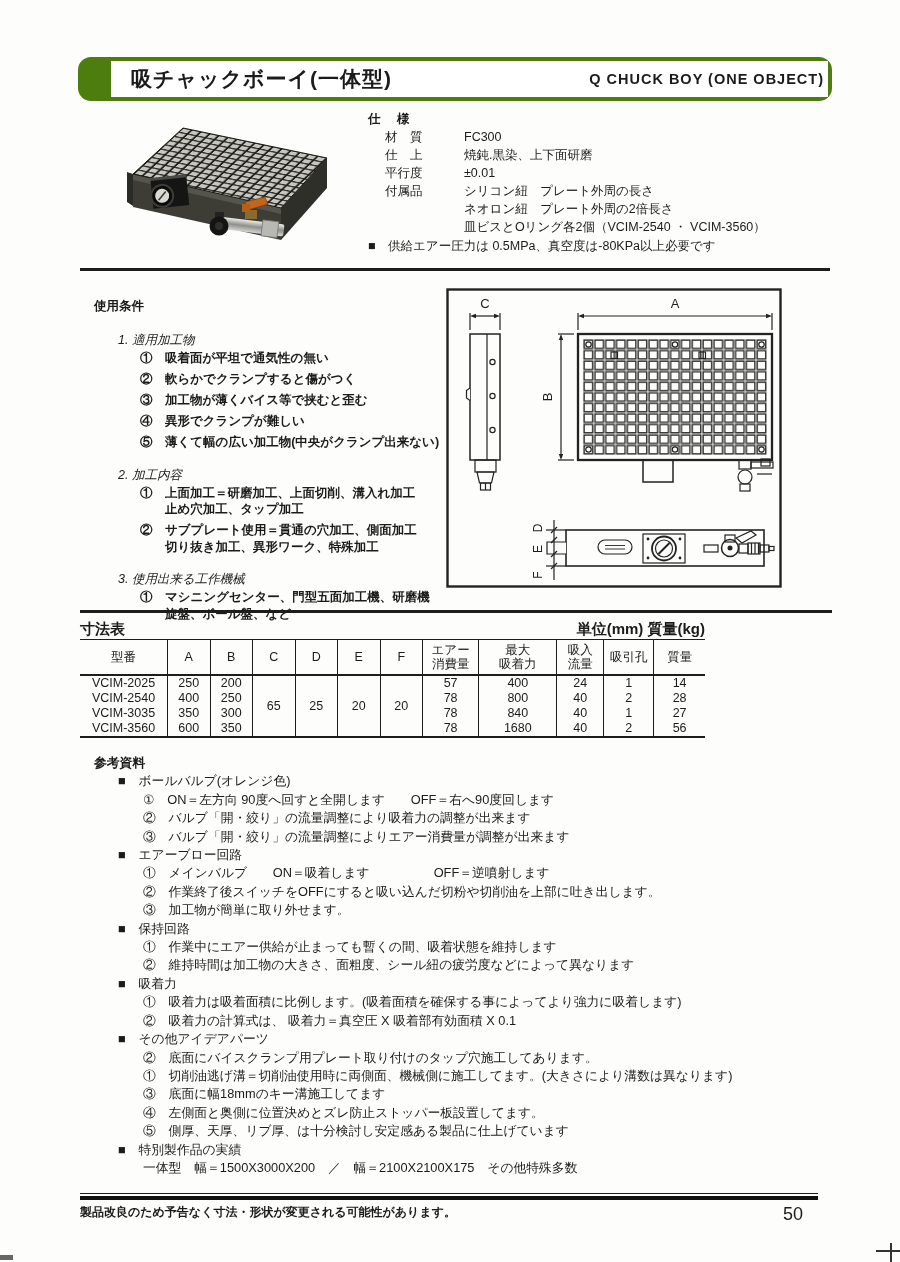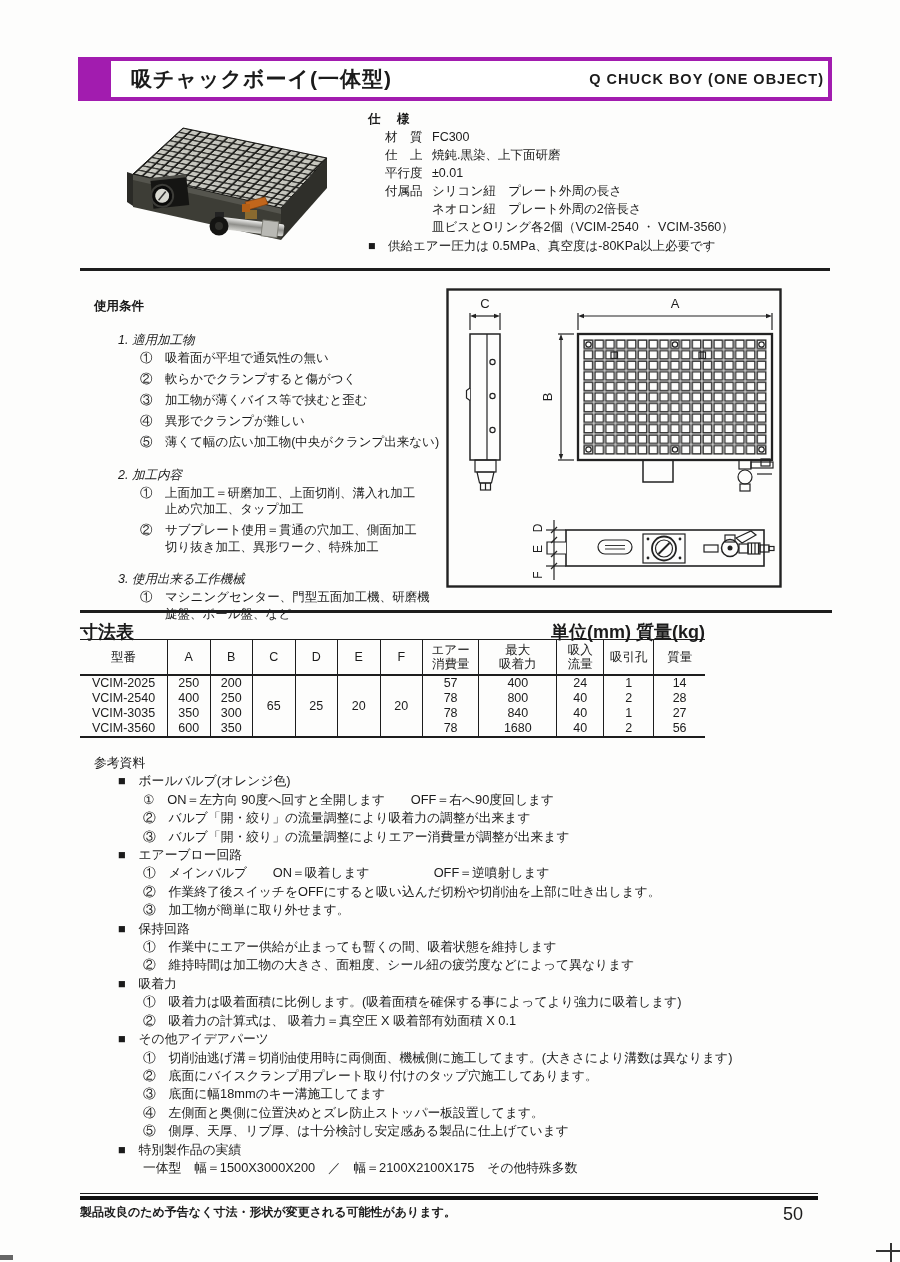--- a/index.html
+++ b/index.html
@@ -2,59 +2,59 @@
 <html><head>
 <meta charset="utf-8">
 <style>
   html,body{margin:0;padding:0;background:#e9e9e9;}
   .page{
     position:relative;width:900px;height:1262px;margin:0 auto;
     background:#fdfdfc;overflow:hidden;
     font-family:"Liberation Sans",sans-serif;color:#1b1b1b;
   }
   
-  .header-bar{position:absolute;left:78px;top:57px;width:754px;height:44px;background:#a21caf;}
+  .header-bar{position:absolute;left:78px;top:57px;width:754px;height:44px;background:#4d7c0f;border-radius:13px;}
   .header-inner{position:absolute;left:33px;top:4px;right:4px;bottom:4px;background:#fff;
     display:flex;align-items:center;justify-content:space-between;}
   .title-jp{font-size:21px;font-weight:bold;padding-left:20px;letter-spacing:1px;}
   .title-en{font-size:14.5px;font-weight:bold;padding-right:4px;letter-spacing:1px;white-space:nowrap;}
   
   .photo{position:absolute;left:95px;top:114px;width:252px;height:164px;}
   
   .specs{position:absolute;left:368px;top:110px;width:464px;font-size:12.5px;line-height:18px;}
   .spec-heading{font-weight:bold;letter-spacing:2px;}
-  .spec-row{display:flex;}
+  .spec-row{display:flex;gap:32px;}
   .spec-label{width:47px;margin-left:17px;white-space:nowrap;flex:none;}
   .spec-value{white-space:nowrap;}
   .spec-note{margin-top:1px;white-space:nowrap;}
   
   .rule{position:absolute;background:#1d1d1d;}
   
   .usage{position:absolute;left:94px;top:296px;width:352px;font-size:12.5px;}
   .usage-heading{font-weight:bold;line-height:20px;}
   .usage-sec-title{margin-left:24px;line-height:20px;margin-top:14px;font-style:italic;}
   .usage-item{margin-left:46px;line-height:16.5px;margin-bottom:4.5px;
-    white-space:pre-line;padding-left:2em;text-indent:-2em;}
+    white-space:pre-line;padding-left:2em;text-indent:-2em;font-weight:bold;}
   
   .drawing{position:absolute;left:446px;top:288px;width:336px;height:300px;}
   
-  .tbl-meta{position:absolute;left:80px;top:620px;width:625px;font-size:18px;font-weight:bold;
+  .tbl-meta{position:absolute;left:80px;top:620px;width:625px;font-size:15px;font-weight:bold;
     display:flex;justify-content:space-between;}
   table.dim{position:absolute;left:80px;top:639px;width:625px;border-collapse:collapse;
     font-size:12.5px;table-layout:fixed;
     border-top:1.5px solid #1d1d1d;border-bottom:2.5px solid #1d1d1d;}
   table.dim th{font-weight:normal;white-space:pre-line;line-height:14px;padding:3px 0;
     border-bottom:2px solid #1d1d1d;}
   table.dim th,table.dim td{border-left:1px solid #1d1d1d;border-right:1px solid #1d1d1d;text-align:center;}
   table.dim th:first-child,table.dim td:first-child{border-left:none;}
   table.dim th:last-child,table.dim td:last-child{border-right:none;}
   table.dim td{height:15px;line-height:15px;padding:0;}
   
   .reference{position:absolute;left:94px;top:754px;width:720px;font-size:12.8px;line-height:18.4px;}
-  .ref-heading{font-weight:normal;}
+  .ref-heading{font-weight:bold;}
   .ref-group-title{margin-left:24px;}
   .ref-item{margin-left:49px;white-space:nowrap;}
   .ref-item.plain{margin-left:49px;}
   
   .footer-thin{position:absolute;left:80px;top:1193px;width:738px;height:1px;background:#1d1d1d;}
   .footer-thick{position:absolute;left:80px;top:1196px;width:738px;height:3.5px;background:#111;}
   .footer-note{position:absolute;left:80px;top:1204px;width:738px;text-align:left;
     font-size:12px;font-weight:bold;}
   .page-number{position:absolute;left:768px;top:1204px;width:50px;text-align:center;font-size:18px;}
   .mark-bl{position:absolute;left:0;top:1255px;width:13px;height:5px;background:#666;}
@@ -381,22 +381,22 @@
 
     <div class="ref-group-title">■　保持回路</div>
     <div class="ref-item">①　作業中にエアー供給が止まっても暫くの間、吸着状態を維持します</div>
     <div class="ref-item">②　維持時間は加工物の大きさ、面粗度、シール紐の疲労度などによって異なります</div>
 
     <div class="ref-group-title">■　吸着力</div>
     <div class="ref-item">①　吸着力は吸着面積に比例します。(吸着面積を確保する事によってより強力に吸着します)</div>
     <div class="ref-item">②　吸着力の計算式は、 吸着力＝真空圧 X 吸着部有効面積 X 0.1</div>
 
     <div class="ref-group-title">■　その他アイデアパーツ</div>
+    <div class="ref-item">②　底面にバイスクランプ用プレート取り付けのタップ穴施工してあります。</div>
     <div class="ref-item">①　切削油逃げ溝＝切削油使用時に両側面、機械側に施工してます。(大きさにより溝数は異なります)</div>
-    <div class="ref-item">②　底面にバイスクランプ用プレート取り付けのタップ穴施工してあります。</div>
     <div class="ref-item">③　底面に幅18mmのキー溝施工してます</div>
     <div class="ref-item">④　左側面と奥側に位置決めとズレ防止ストッパー板設置してます。</div>
     <div class="ref-item">⑤　側厚、天厚、リブ厚、は十分検討し安定感ある製品に仕上げています</div>
 
     <div class="ref-group-title">■　特別製作品の実績</div>
     <div class="ref-item plain">一体型　幅＝1500X3000X200　／　幅＝2100X2100X175　その他特殊多数</div>
   </div>
 
   <div class="footer-thin"></div>
   <div class="footer-thick"></div>

